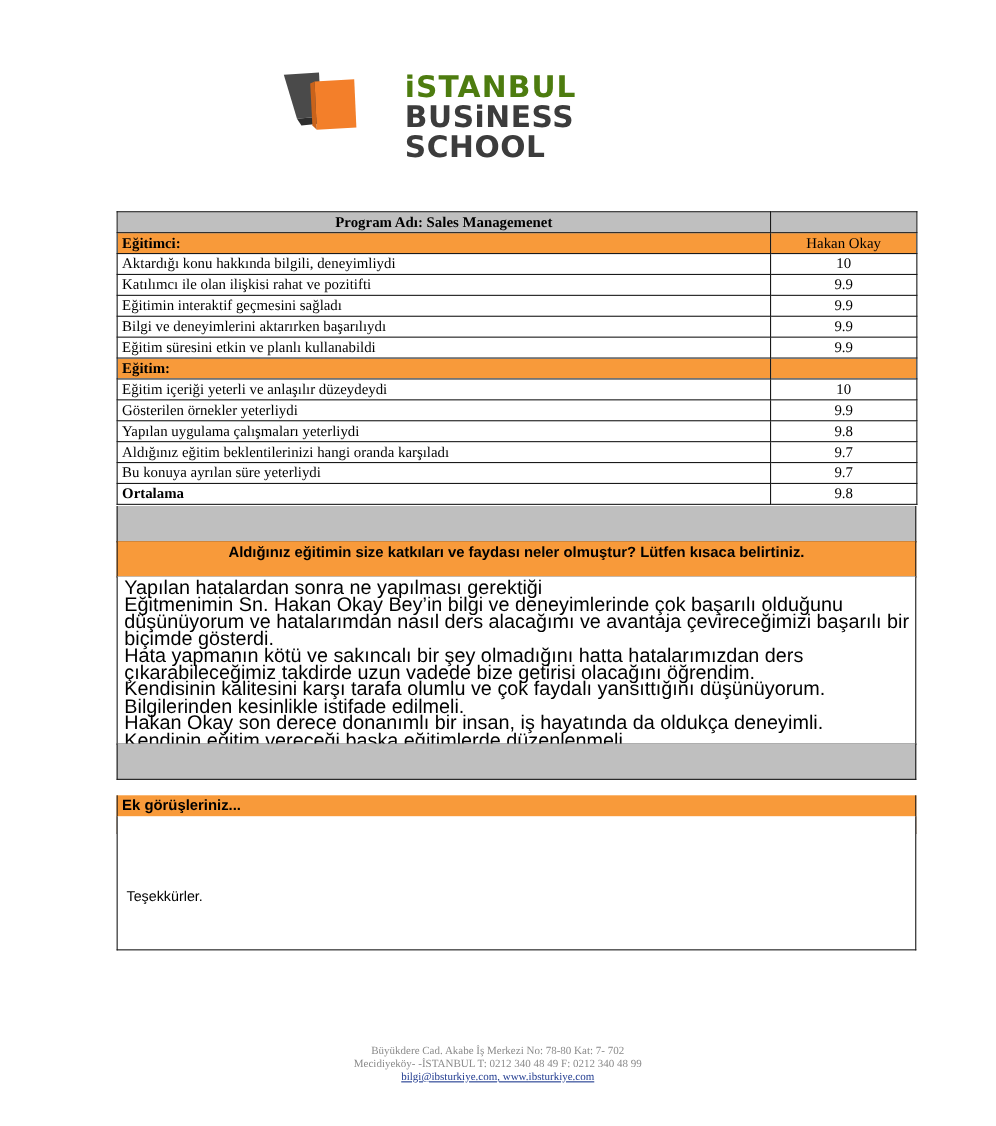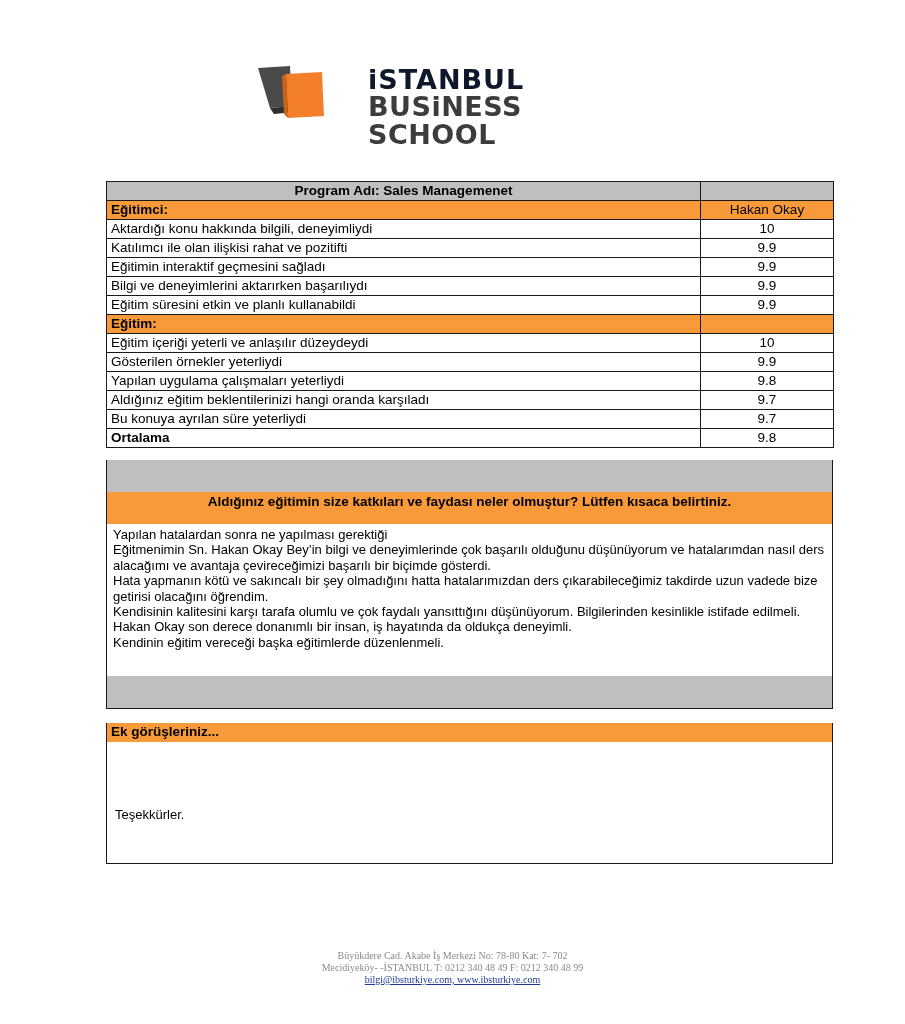--- a/index.html
+++ b/index.html
@@ -3,39 +3,39 @@
   <meta charset="utf-8">
   <style>
     * { box-sizing: border-box; margin: 0; padding: 0; }
     html, body { width: 905px; height: 1024px; background: #ffffff; overflow: hidden; }
     body { position: relative; font-family: "Liberation Sans", "DejaVu Sans", sans-serif; color: #000; }
 
     
     .logo { position: absolute; left: 256px; top: 62px; width: 400px; height: 60px; }
     .logo-mark { position: absolute; left: 0; top: 0; width: 80px; height: 60px; }
     .logo-text { position: absolute; left: 112px; top: 4px; }
-    .logo-line1 { font-family: "DejaVu Sans", sans-serif; font-weight: bold; font-size: 27px; line-height: 27px; color: #0f172a; letter-spacing: 1px; }
+    .logo-line1 { font-family: "DejaVu Sans", sans-serif; font-weight: bold; font-size: 27px; line-height: 27px; color: #4d7c0f; letter-spacing: 1px; }
     .logo-line2 { font-family: "DejaVu Sans", sans-serif; font-weight: bold; font-size: 27px; line-height: 28px; color: #3C3C3C; letter-spacing: 0.5px; }
 
     
-    .eval-table { position: absolute; left: 106px; top: 181px; width: 727px; border-collapse: collapse; table-layout: fixed; }
+    .eval-table { position: absolute; left: 106px; top: 192px; width: 727px; border-collapse: collapse; table-layout: fixed; font-family: Liberation Serif, serif; }
     .eval-table td { border: 1.5px solid #1a1a1a; height: 19px; font-size: 13.5px; line-height: 16px; padding: 0 4px; white-space: nowrap; overflow: hidden; }
     .eval-table col.c1 { width: 594px; }
     .eval-table col.c2 { width: 133px; }
     .gray { background: #BFBFBF; }
     .orange { background: #F89A3A; }
     .bold { font-weight: bold; }
     .center { text-align: center; }
     .val { text-align: center; }
 
     
     .block { position: absolute; left: 106px; width: 727px; border: 1.5px solid #1a1a1a; }
     .spacer1 { top: 460px; height: 33px; background: #BFBFBF; border-top: none; }
     .q-header { top: 492px; height: 33px; background: #F89A3A; border-top: none; font-weight: bold; font-size: 13.5px; text-align: center; padding-top: 2px; }
-    .answer-box { top: 524px; height: 153px; background: #fff; border-top: none; font-size: 13px; line-height: 15.4px; padding: 3px 4px 0 6px; }
+    .answer-box { top: 524px; height: 153px; background: #fff; border-top: none; font-size: 18px; line-height: 15.4px; padding: 3px 4px 0 6px; }
     .answer-box p { white-space: normal; }
     .spacer2 { top: 676px; height: 33px; background: #BFBFBF; border-top: none; }
     .ek-header { top: 708px; height: 35px; background: #F89A3A; border-top: none; font-weight: bold; font-size: 13.5px; padding: 1px 4px; margin-top: 15px; }
     .ek-box { top: 742px; height: 122px; background: #fff; border-top: none; font-size: 13px; text-decoration: underline; }
     .ek-box .thanks { position: absolute; left: 8px; top: 65px; }
 
     
     .footer { position: absolute; left: 0; width: 905px; top: 950px; text-align: center; font-size: 10px; line-height: 12px; color: #8a8a8a; font-family: Liberation Serif, serif; }
     .footer a { color: #1F3A8F; text-decoration: underline; }
   </style>

